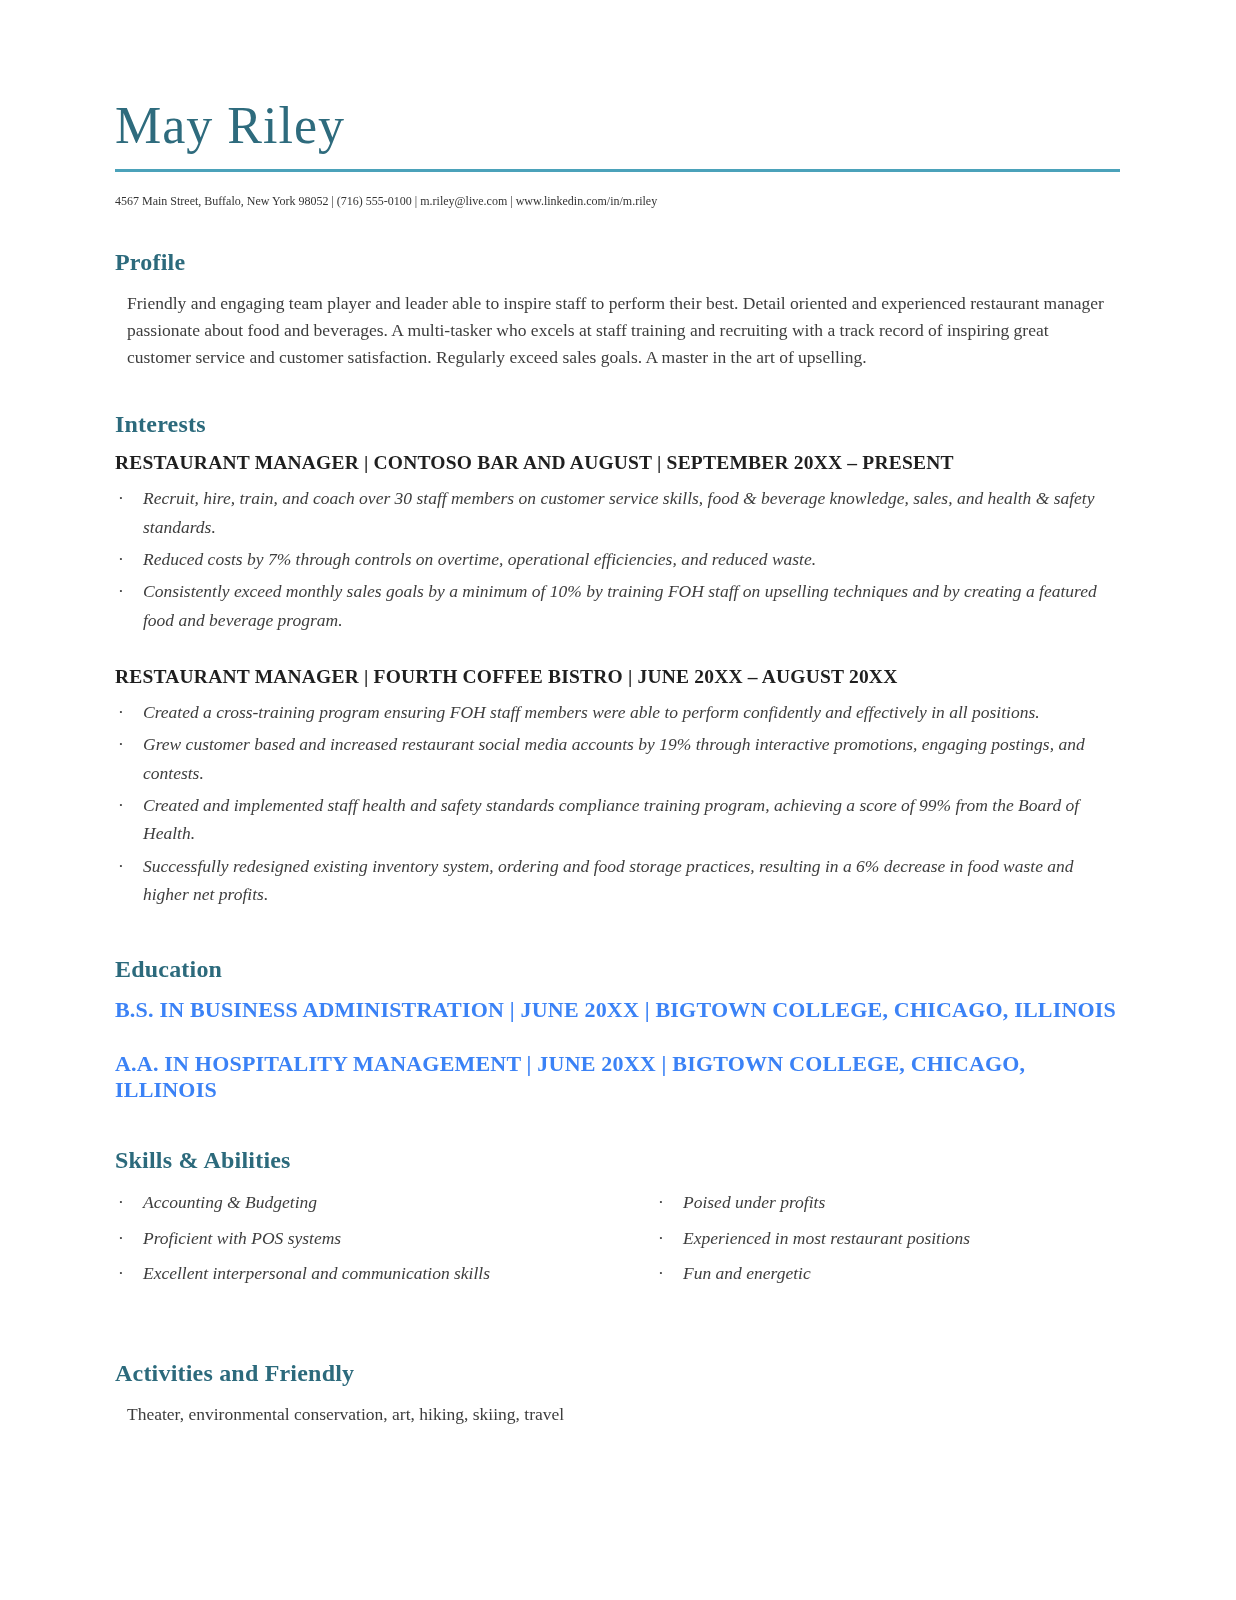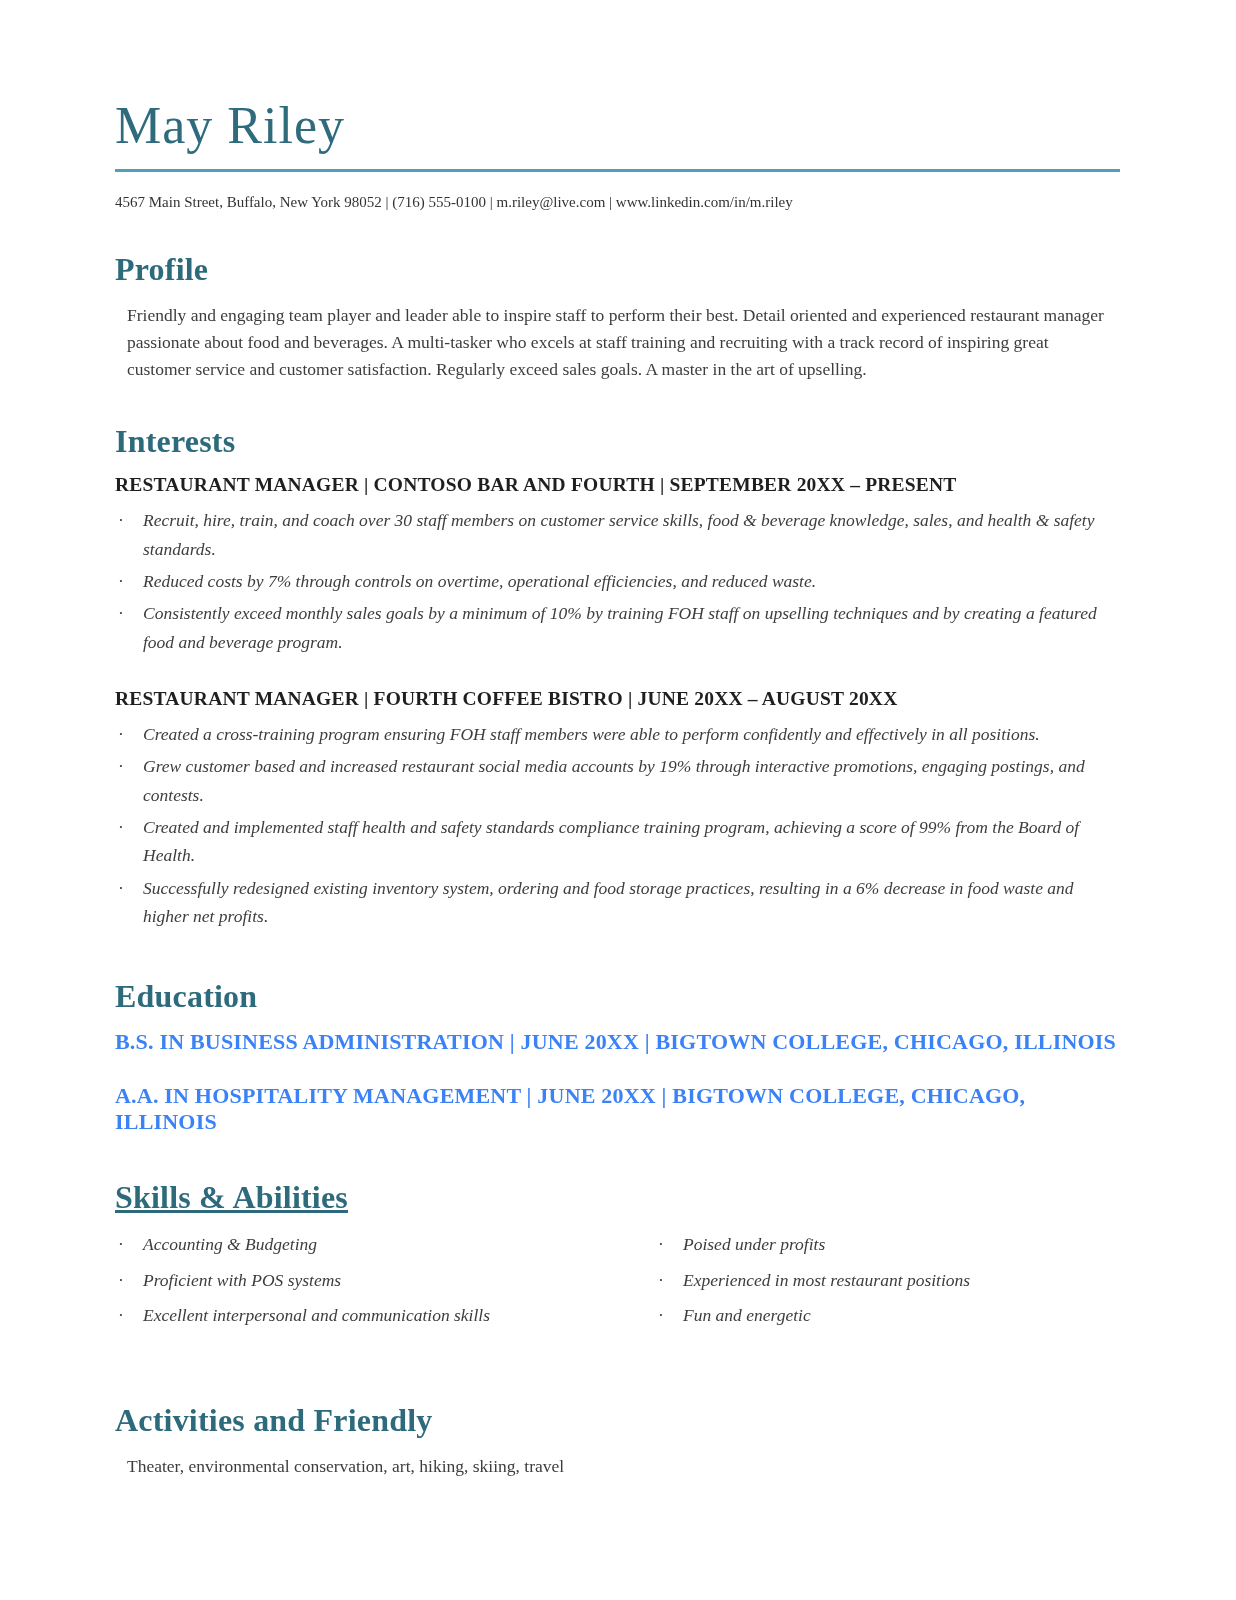--- a/index.html
+++ b/index.html
@@ -25,26 +25,26 @@
     color: #2e6b7d;
     margin: 0;
     letter-spacing: 1px;
   }
   .rule {
     height: 3px;
     background: #4ba2ba;
     margin-top: 13px;
   }
   .contact {
-    font-size: 15px;
+    font-size: 12px;
     color: #333333;
     margin: 22px 0 0 0;
   }
   h2.section-heading {
-    font-size: 32px;
+    font-size: 24px;
     font-weight: bold;
     color: #2c6a7c;
     margin: 40px 0 14px 0;
     letter-spacing: 0.2px;
   }
   .body-text {
     font-size: 17.5px;
     line-height: 1.55;
     margin: 12px;
   }
@@ -79,21 +79,21 @@
     color: #3b82f6;
     margin: 0 0 28px 0;
     letter-spacing: 0.2px;
   }
   .degree:last-of-type { margin-bottom: 0; }
   .skills-cols { display: flex; }
   .skills-col-left { width: 540px; }
   .skills-col-right { flex: 1; }
   .skills-cols ul.bullets li { margin-bottom: 7px; }
   .section-education h2.section-heading { margin-top: 48px; }
-  .section-skills h2.section-heading { margin-top: 44px; text-decoration: underline; }
+  .section-skills h2.section-heading { margin-top: 44px; }
   .section-activities h2.section-heading { margin-top: 66px; }
 </style>
 </head>
 <body>
 
 <div class="page">
 
   <header>
     <h1 class="name">May Riley</h1>
     <div class="rule"></div>
@@ -102,21 +102,21 @@
 
   <section class="section-profile">
     <h2 class="section-heading">Profile</h2>
     <p class="body-text">Friendly and engaging team player and leader able to inspire staff to perform their best. Detail oriented and experienced restaurant manager passionate about food and beverages. A multi-tasker who excels at staff training and recruiting with a track record of inspiring great customer service and customer satisfaction. Regularly exceed sales goals. A master in the art of upselling.</p>
   </section>
 
   <section class="section-experience">
     <h2 class="section-heading">Interests</h2>
 
     <div class="job">
-      <h3 class="job-title">RESTAURANT MANAGER | CONTOSO BAR AND FOURTH | SEPTEMBER 20XX – PRESENT</h3>
+      <h3 class="job-title">RESTAURANT MANAGER | CONTOSO BAR AND AUGUST | SEPTEMBER 20XX – PRESENT</h3>
       <ul class="bullets">
           <li>
           <span class="dot">·</span>
           <span class="btext">Recruit, hire, train, and coach over 30 staff members on customer service skills, food &amp; beverage knowledge, sales, and health &amp; safety standards.</span>
         </li>
           <li>
           <span class="dot">·</span>
           <span class="btext">Reduced costs by 7% through controls on overtime, operational efficiencies, and reduced waste.</span>
         </li>
           <li>

